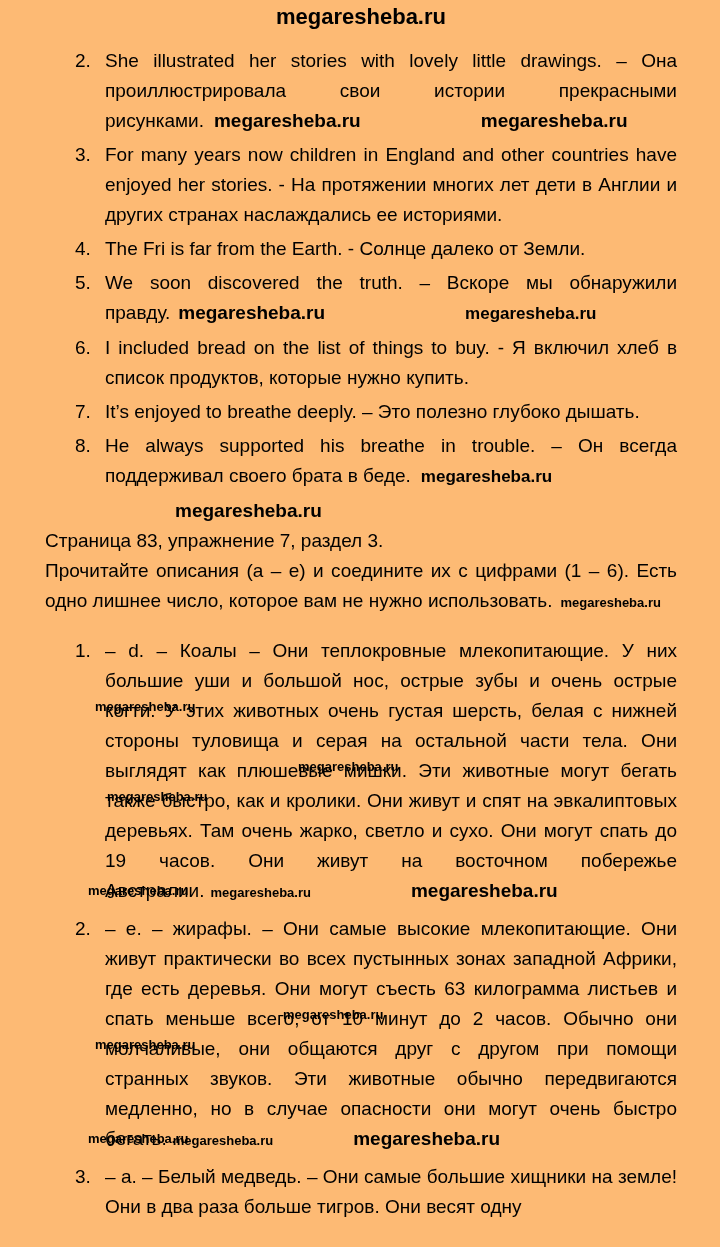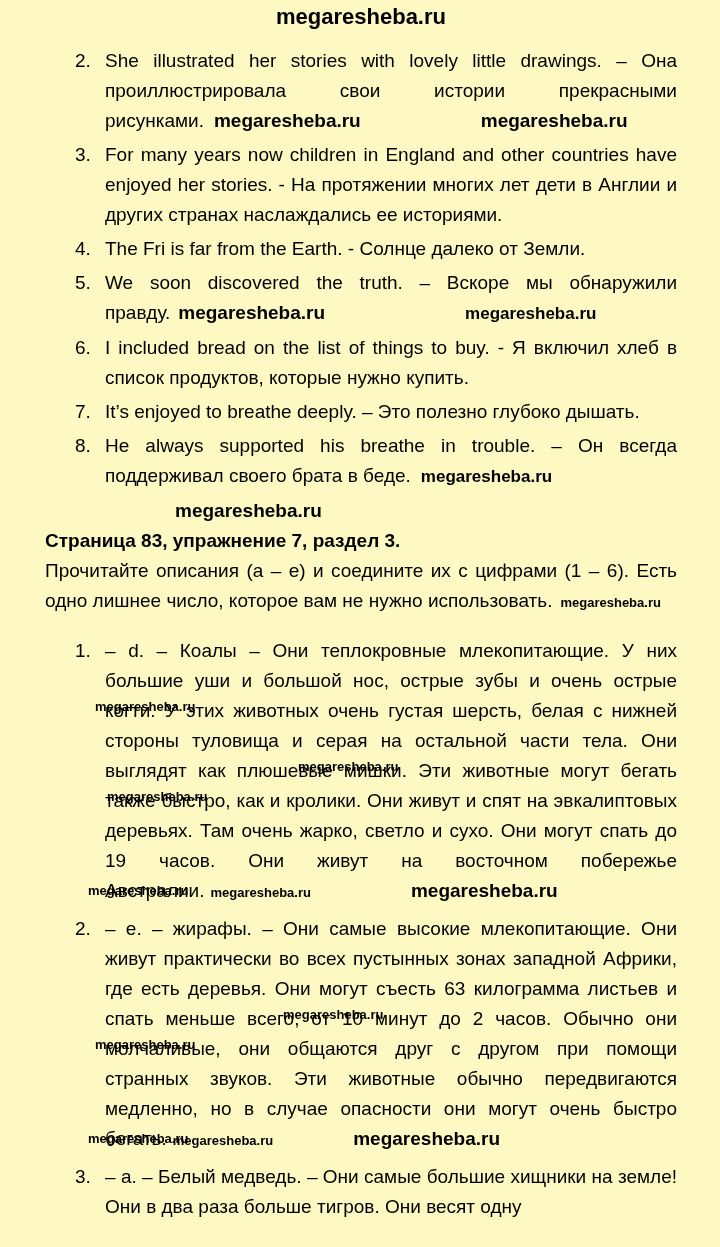--- a/index.html
+++ b/index.html
@@ -2,21 +2,21 @@
 <html><head>
 <meta charset="utf-8">
 <style>
   html,body { margin:0; padding:0; background:#ffffff; }
   .page {
     position:relative;
     width:720px;
     height:1247px;
     box-sizing:border-box;
     padding:2px 43px 0 45px;
-    background:#fef9c3;
+    background:#fdba74;
     color:#000000;
     font-family:"Liberation Sans", sans-serif;
     font-size:19px;
     line-height:30px;
     overflow:hidden;
   }
   .site-header {
     text-align:center;
     font-weight:700;
     font-size:22px;
@@ -25,21 +25,21 @@
   }
   .item { display:flex; margin-bottom:4px; }
   .item .num { flex:0 0 30px; margin-left:30px; }
   .item .body { flex:1; text-align:justify; }
   .wm { font-weight:700; white-space:nowrap; }
   .wm-lg { font-size:19px; }
   .wm-md { font-size:17px; }
   .wm-sm { font-size:13px; line-height:14px; }
   .abs { position:absolute; }
   .wm-line { margin-left:130px; line-height:30px; }
-  .heading { font-weight:700; line-height:30px; }
+  .heading { font-weight:400; line-height:30px; }
   .intro { text-align:justify; margin-bottom:20px; }
   .desc-item { margin-bottom:8px; }
   .footer {
     position:absolute;
     left:0; right:0; top:1206px;
     text-align:center;
     font-weight:700;
     font-size:25px;
     line-height:34px;
   }

